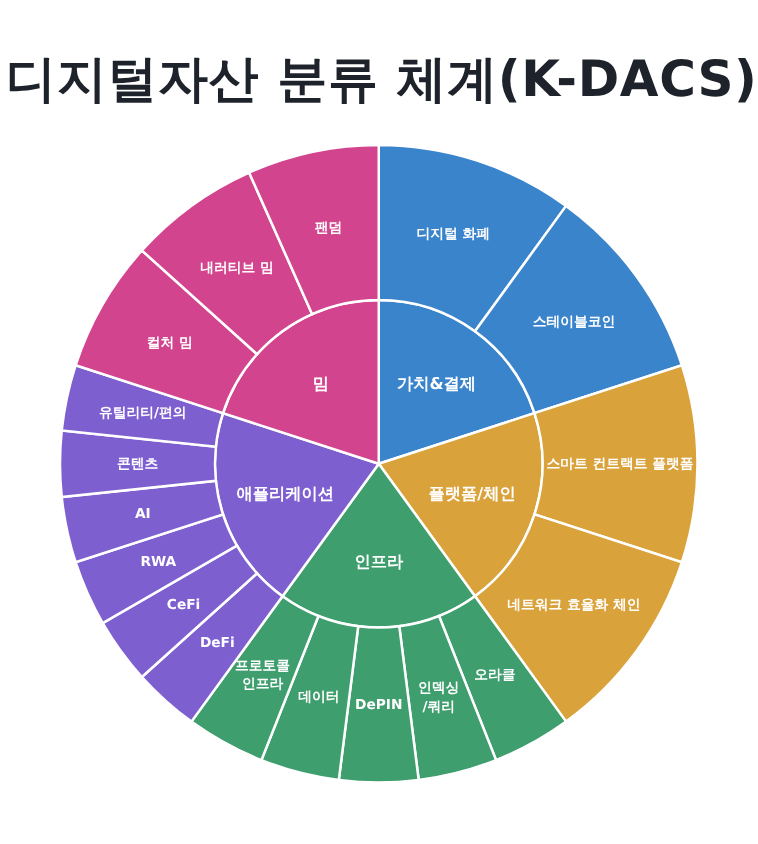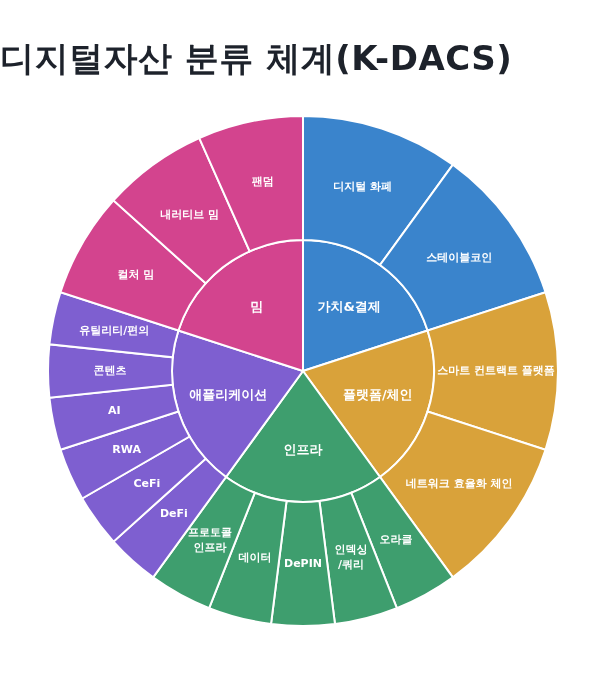--- a/index.html
+++ b/index.html
@@ -1,17 +1,17 @@
 <!DOCTYPE html>
 <html><head>
 <meta charset="utf-8">
 <style>
   html, body { margin:0; padding:0; background:#ffffff; }
   body { width:606px; height:675px; position:relative; overflow:hidden; font-family:"DejaVu Sans", sans-serif; }
-  .title { position:absolute; left:0; top:36px; width:606px; text-align:left; font-size:34px; font-weight:bold; color:#1d222b; letter-spacing:0.5px; }
+  .title { position:absolute; left:0; top:36px; width:606px; text-align:right; font-size:40px; font-weight:bold; color:#1d222b; letter-spacing:0.5px; }
   svg { position:absolute; left:0; top:0; }
   .lbl { fill:#ffffff; font-weight:bold; font-family:"DejaVu Sans", sans-serif; text-anchor:middle; dominant-baseline:middle; }
   .lbl-inner { font-size:13px; }
   .lbl-outer { font-size:11px; }
 </style>
 </head>
 <body>
 
 <div class="title">디지털자산 분류 체계(K-DACS)</div>
 

